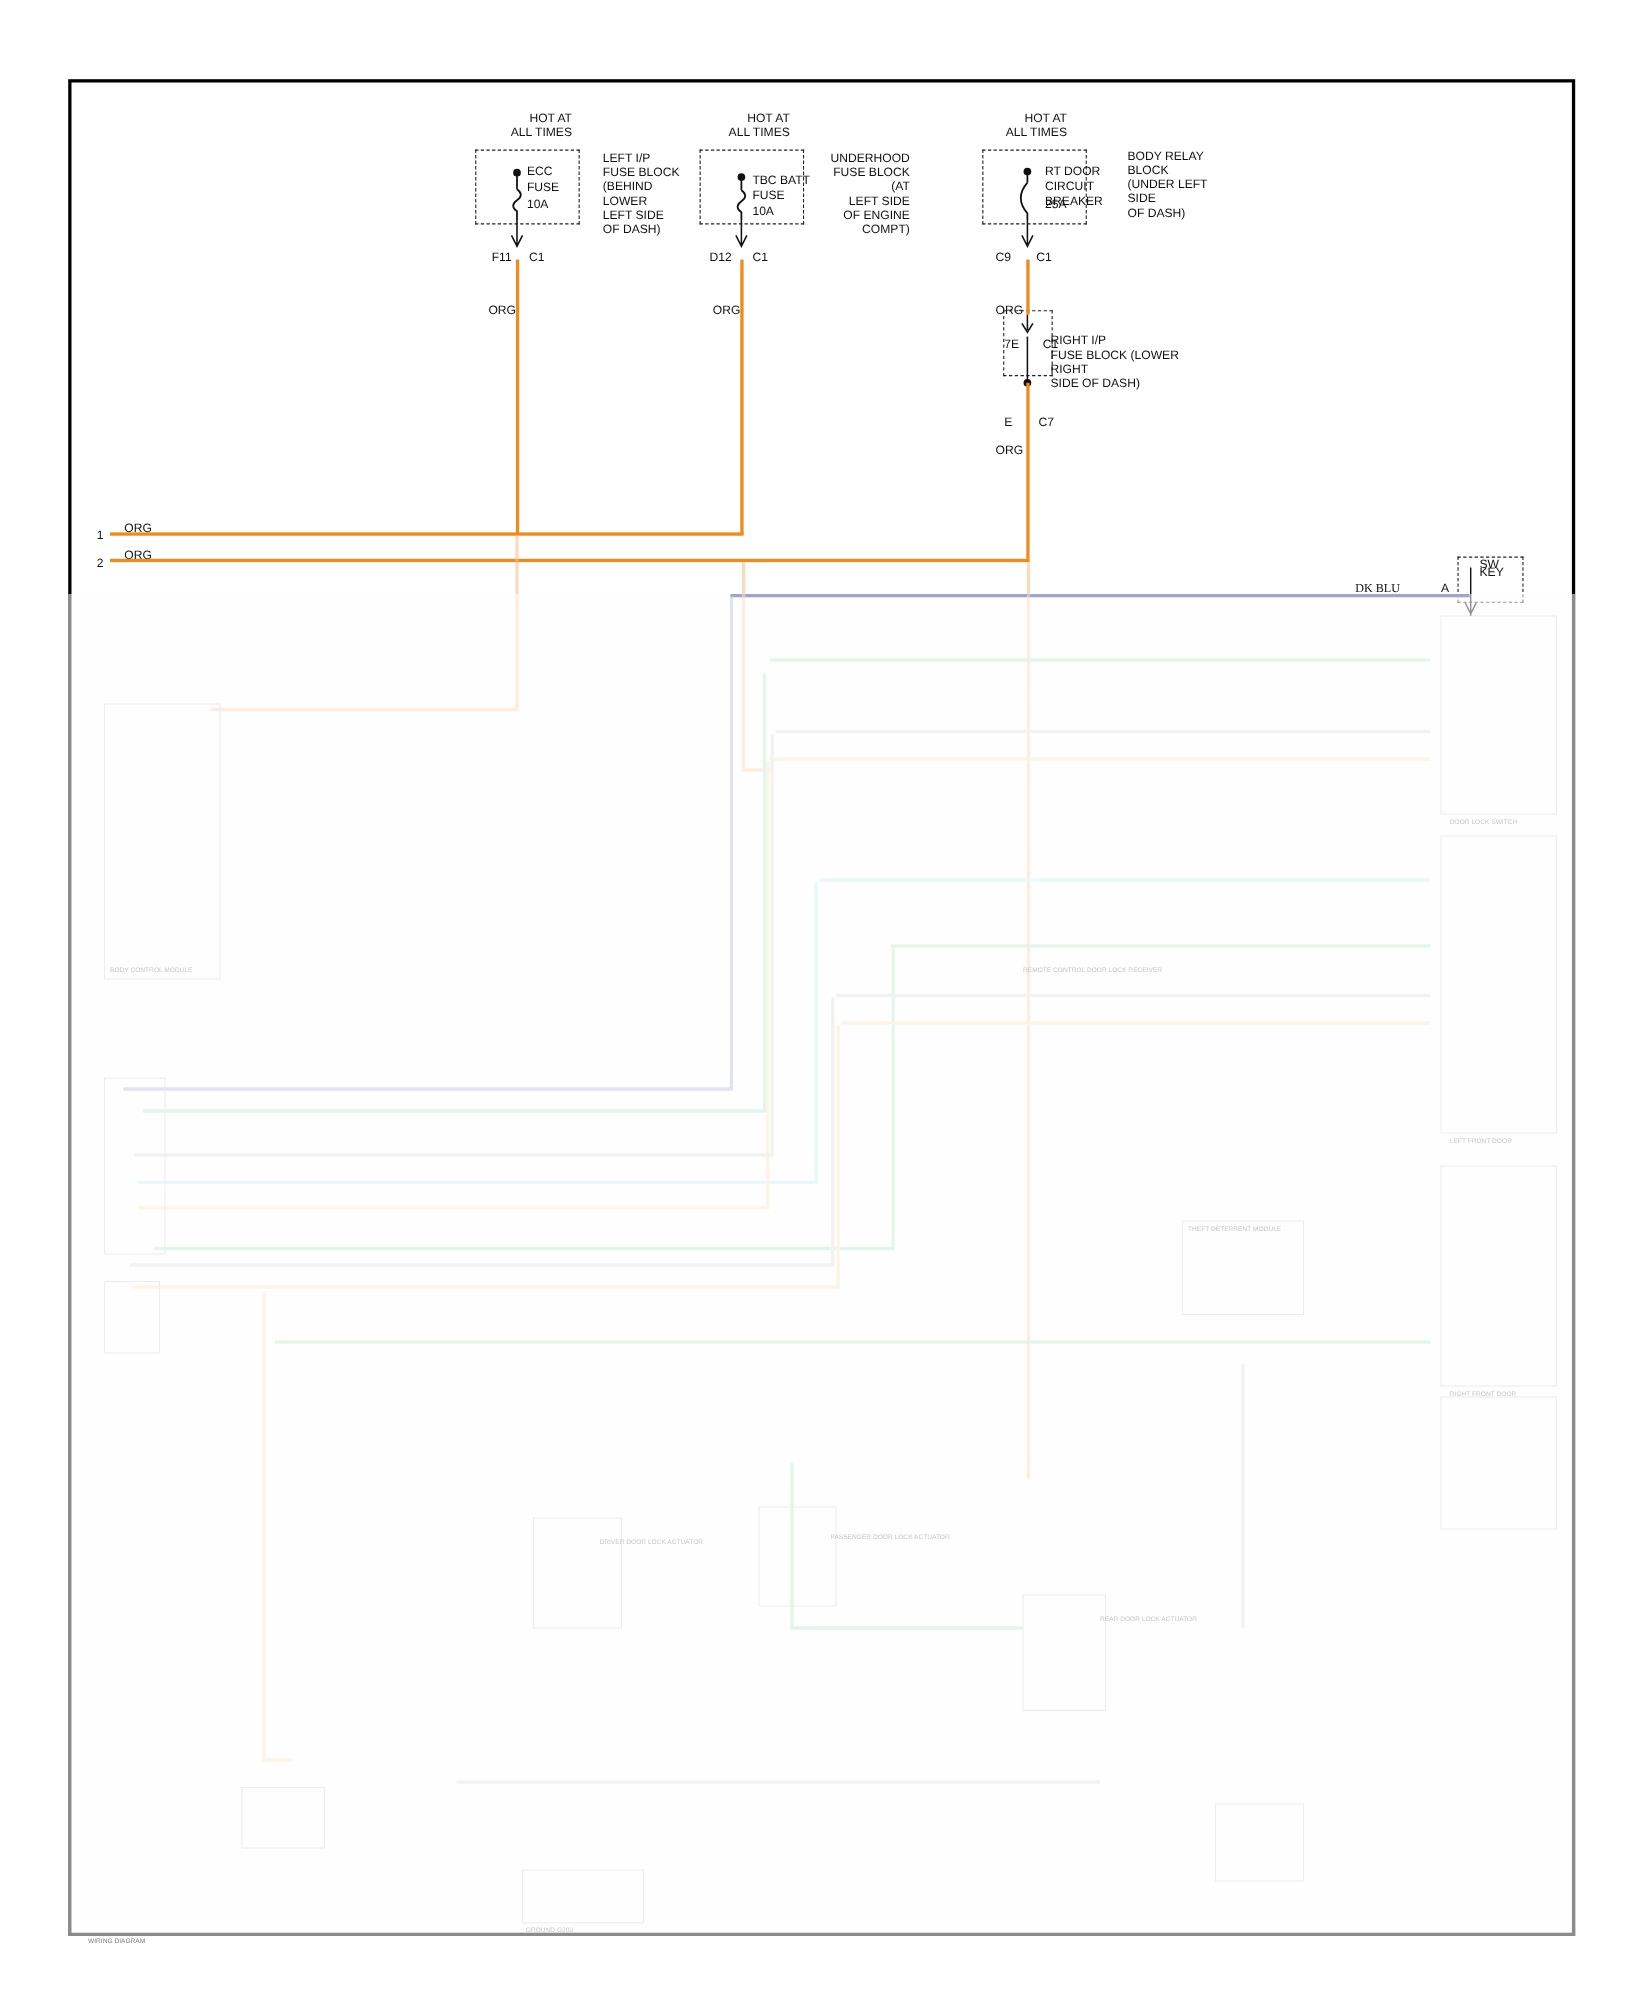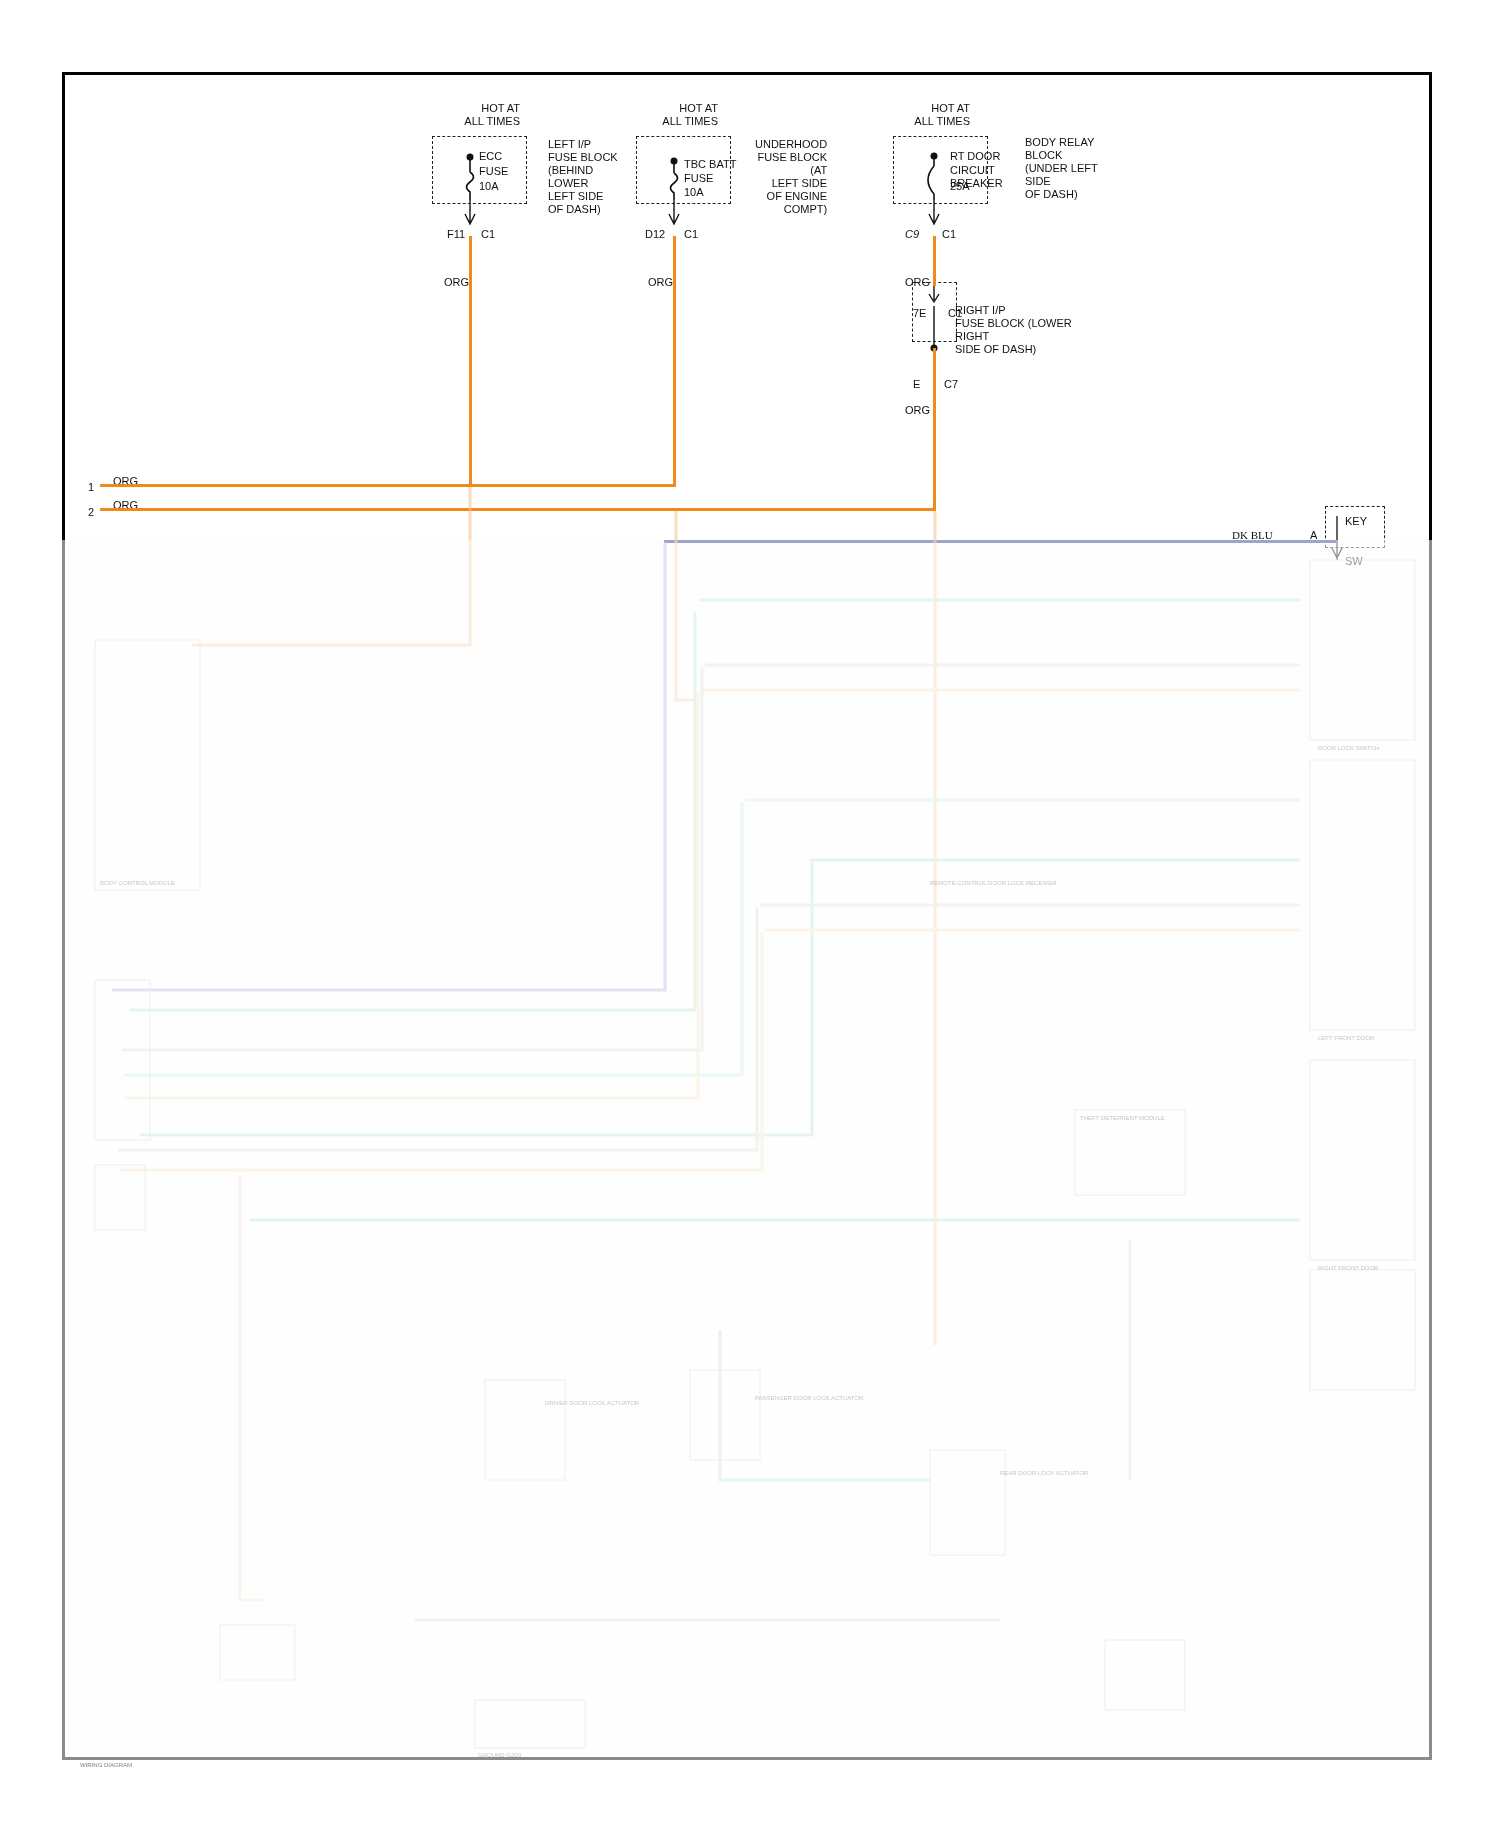--- a/index.html
+++ b/index.html
@@ -72,21 +72,21 @@
   <div class="dashbox" style="left:893px;top:136px;width:95px;height:68px;"></div>
   <div class="txt" style="left:950px;top:150px;">RT DOOR</div>
   <div class="txt" style="left:950px;top:164px;">CIRCUIT
 BREAKER</div>
   <div class="txt" style="left:950px;top:180px;">25A</div>
   <div class="txt" style="left:1025px;top:136px;">BODY RELAY
 BLOCK
 (UNDER LEFT
 SIDE
 OF DASH)</div>
-  <div class="txt" style="left:905px;top:228px;font-style:italic;">C9</div>
+  <div class="txt" style="left:905px;top:228px;">C9</div>
   <div class="txt" style="left:942px;top:228px;">C1</div>
   <div class="txt" style="left:905px;top:276px;">ORG</div>
 
   <div class="dashbox" style="left:912px;top:282px;width:45px;height:60px;"></div>
   <div class="txt" style="left:913px;top:307px;">7E</div>
   <div class="txt" style="left:948px;top:307px;">C1</div>
   <div class="txt" style="left:955px;top:304px;">RIGHT I/P
 FUSE BLOCK (LOWER
 RIGHT
 SIDE OF DASH)</div>
@@ -96,21 +96,21 @@
 
   <div class="txt" style="left:88px;top:481px;">1</div>
   <div class="txt" style="left:113px;top:475px;">ORG</div>
   <div class="txt" style="left:88px;top:506px;">2</div>
   <div class="txt" style="left:113px;top:499px;">ORG</div>
 
   <div class="txt" style="left:1232px;top:529px;font-family:Liberation Serif, serif;">DK BLU</div>
   <div class="txt" style="left:1310px;top:529px;">A</div>
   <div class="dashbox" style="left:1325px;top:506px;width:60px;height:42px;"></div>
   <div class="txt" style="left:1345px;top:515px;">KEY</div>
-  <div class="txt" style="left:1345px;top:555px;">SW</div>
+  <div class="txt" style="left:1345px;top:507px;">SW</div>
 
   <svg class="ov">
 
     <circle cx="470" cy="157" r="3.5" fill="#111"></circle>
     <path d="M470 157 L470 172 M470 172 q7 5 0 10 q-7 5 0 10 L470 200" stroke="#111" stroke-width="1.6" fill="none"></path>
     <path d="M470 200 L470 222 M465 214 L470 224 L475 214" stroke="#111" stroke-width="1.4" fill="none"></path>
 
     <circle cx="674" cy="161" r="3.5" fill="#111"></circle>
     <path d="M674 161 L674 173 M674 173 q7 5 0 10 q-7 5 0 10 L674 200" stroke="#111" stroke-width="1.6" fill="none"></path>
     <path d="M674 200 L674 222 M669 214 L674 224 L679 214" stroke="#111" stroke-width="1.4" fill="none"></path>

